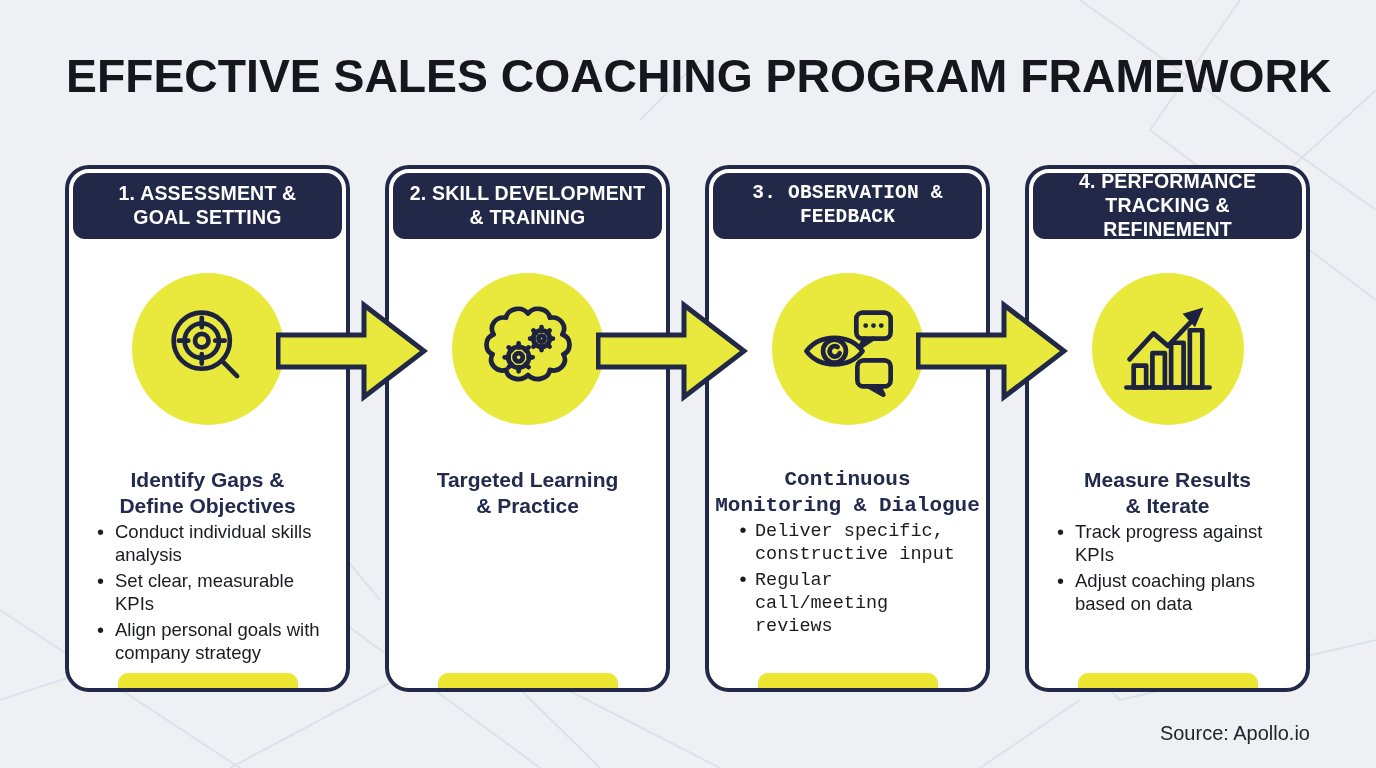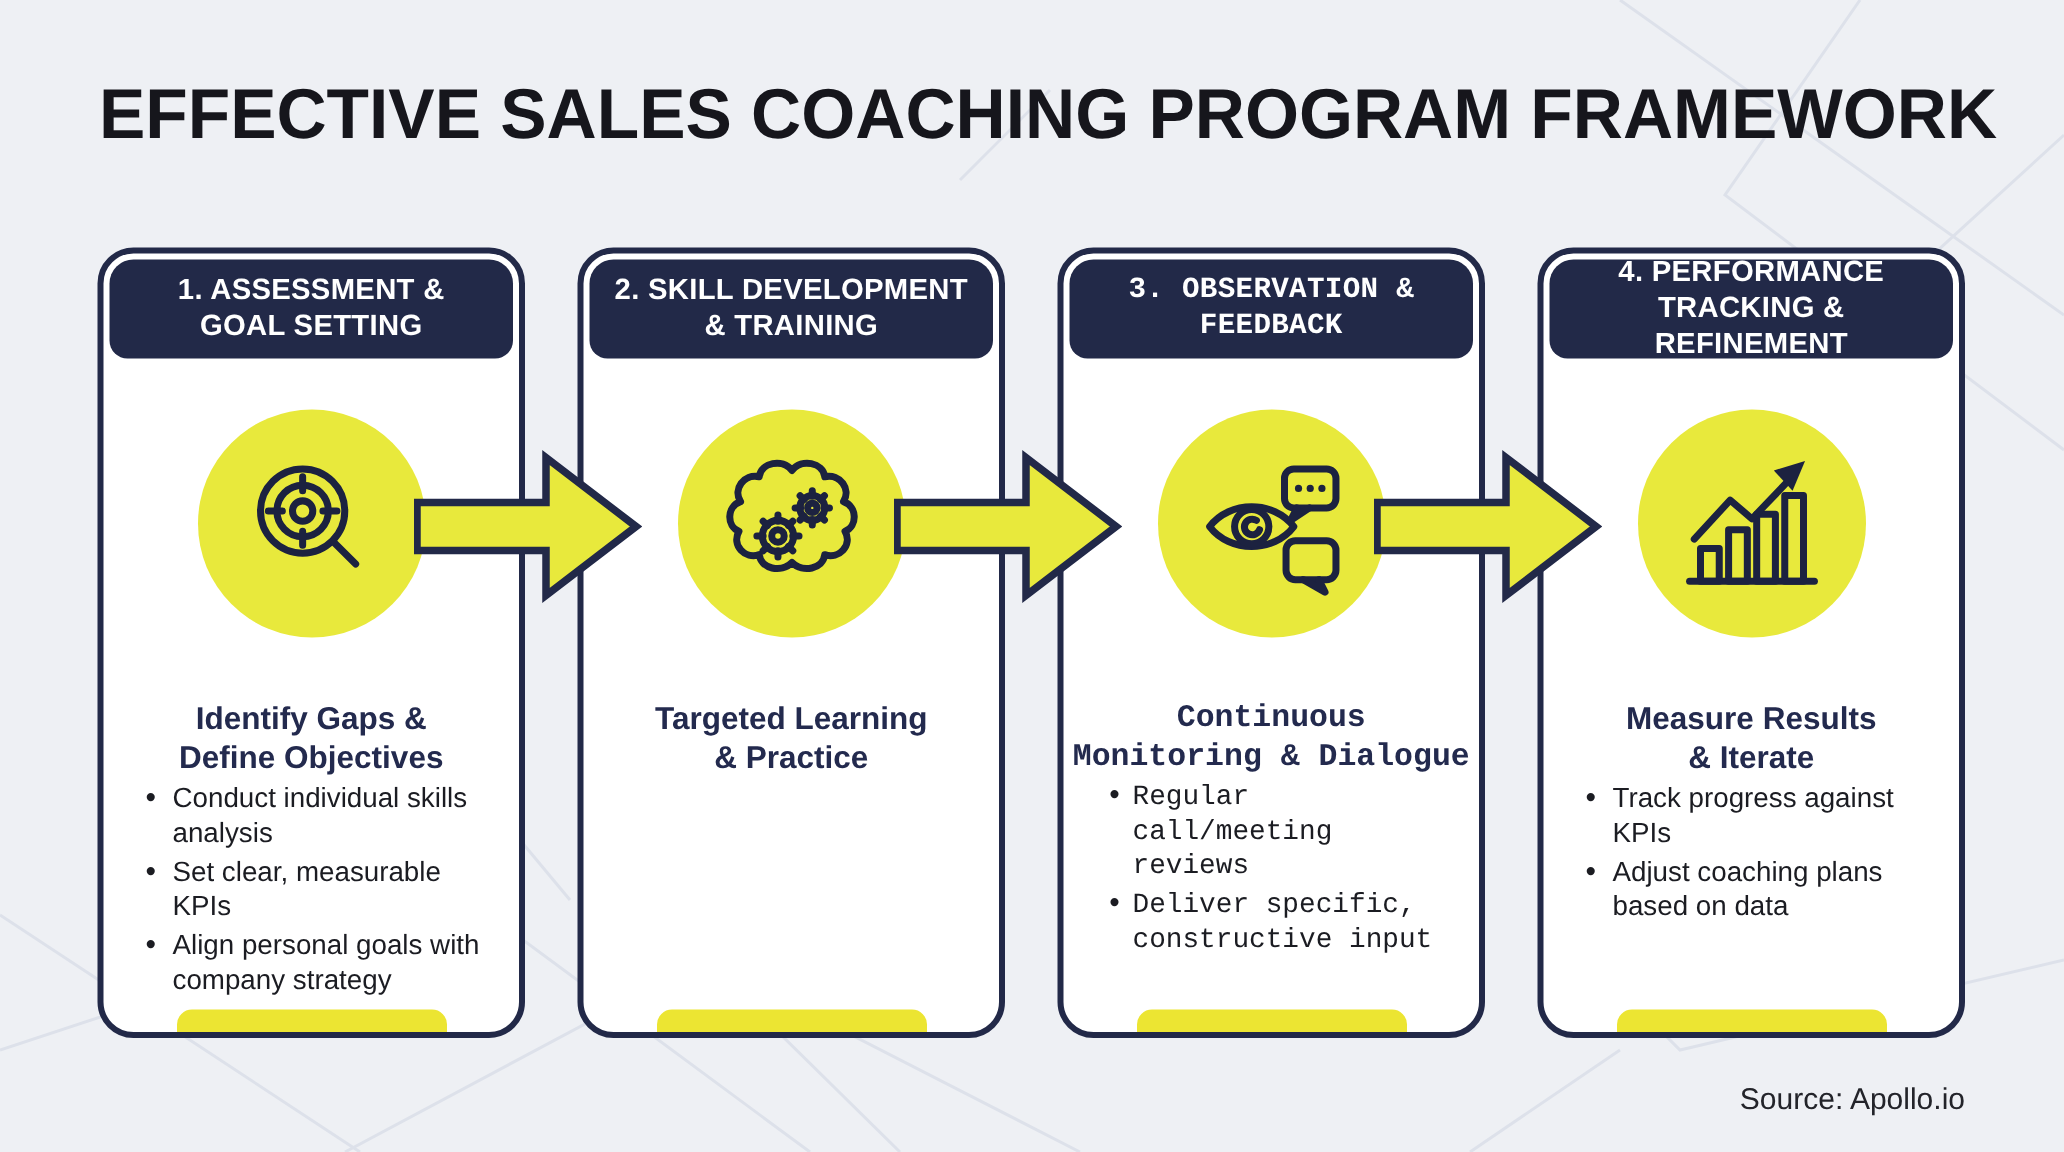--- a/index.html
+++ b/index.html
@@ -156,22 +156,22 @@
       <circle class="ic-fill" cx="67" cy="27.5" r="2.3"></circle>
       <circle class="ic-fill" cx="74.5" cy="27.5" r="2.3"></circle>
       <circle class="ic-fill" cx="82" cy="27.5" r="2.3"></circle>
       <rect class="ic" x="59" y="61" width="32" height="25" rx="6"></rect>
       <path class="ic" d="M80 86 L84 94 L70 86"></path>
     </svg>
   </div>
   <div class="card-subtitle">Continuous
 Monitoring &amp; Dialogue</div>
   <ul class="card-bullets">
+    <li>Deliver specific, constructive input</li>
     <li>Regular call/meeting reviews</li>
-    <li>Deliver specific, constructive input</li>
   </ul>
   <div class="card-pill"></div>
 </div>
 
 <div class="card card4">
   <div class="card-header">4. PERFORMANCE
 TRACKING &amp; REFINEMENT</div>
   <div class="icon-circle">
     <svg viewBox="0 0 100 100">
       <path class="ic" d="M10 87 L90 87" stroke-width="5"></path>

